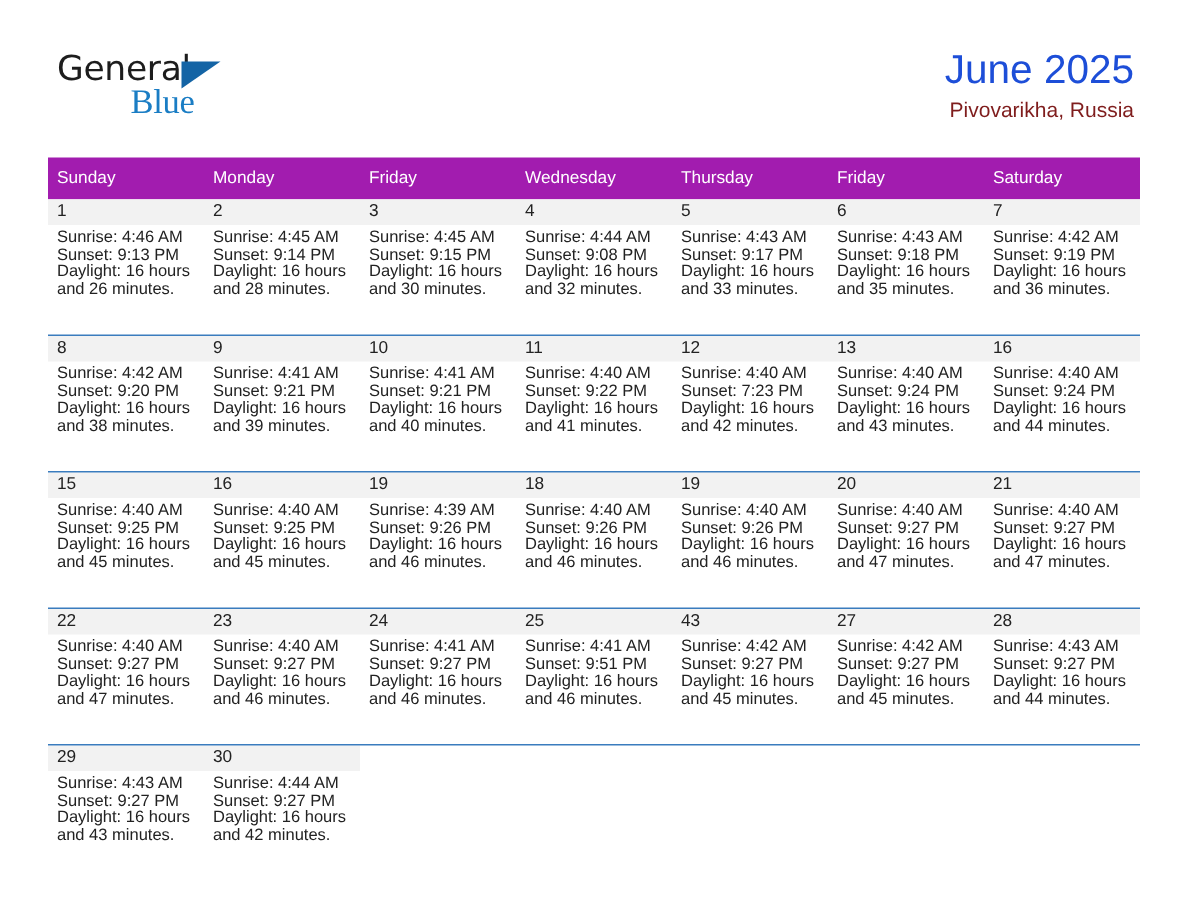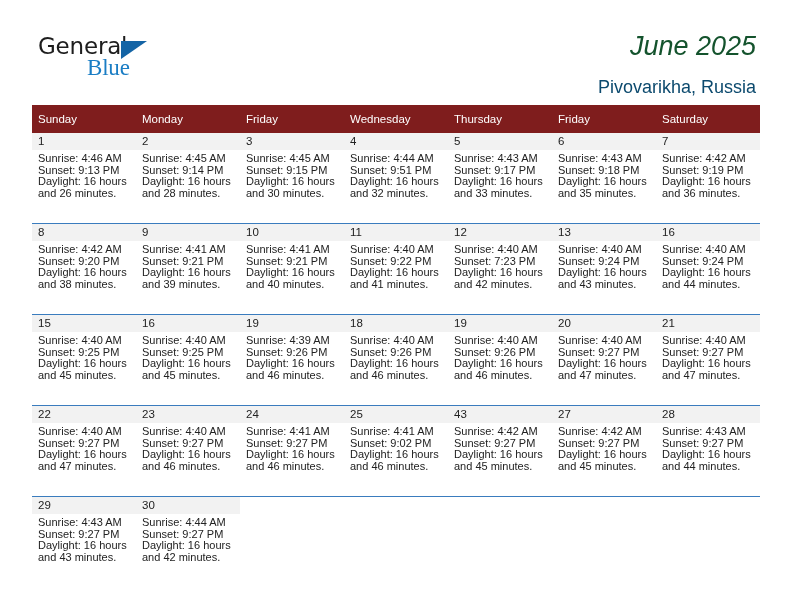--- a/index.html
+++ b/index.html
@@ -66,46 +66,45 @@
   }
 
   .title-block {
     position: absolute;
     right: 36px;
     top: 29px;
     text-align: right;
   }
   .cal-title {
     font-size: 27px;
-    color: #14532d;
+    color: #1d4ed8;
     font-weight: 400;
     line-height: 34px;
     white-space: nowrap;
-    font-style: italic;
   }
   .cal-subtitle {
-    font-size: 18px;
-    color: #0c4a6e;
+    font-size: 14px;
+    color: #7f1d1d;
     font-weight: 400;
     line-height: 20px;
-    margin-top: 14px;
+    margin-top: 0;
     white-space: nowrap;
   }
 
   
   .calendar {
     position: absolute;
     left: 32px;
     top: 105px;
     width: 728px;
     border-collapse: collapse;
     table-layout: fixed;
   }
   .calendar th {
-    background: #7f1d1d;
+    background: #a21caf;
     color: #ffffff;
     font-size: 11.5px;
     font-weight: 400;
     text-align: left;
     padding: 5px 0 5px 6px;
     height: 18px;
     line-height: 14px;
     border: none;
   }
   .calendar td {
@@ -213,21 +212,21 @@
                 <div>Daylight: 16 hours</div>
                 <div>and 30 minutes.</div>
               </div>
             </div>
           </td>
           <td>
             <div class="cell-inner">
               <div class="daynum-band">4</div>
               <div class="cell-body">
                 <div>Sunrise: 4:44 AM</div>
-                <div>Sunset: 9:51 PM</div>
+                <div>Sunset: 9:08 PM</div>
                 <div>Daylight: 16 hours</div>
                 <div>and 32 minutes.</div>
               </div>
             </div>
           </td>
           <td>
             <div class="cell-inner">
               <div class="daynum-band">5</div>
               <div class="cell-body">
                 <div>Sunrise: 4:43 AM</div>
@@ -450,21 +449,21 @@
                 <div>Daylight: 16 hours</div>
                 <div>and 46 minutes.</div>
               </div>
             </div>
           </td>
           <td>
             <div class="cell-inner">
               <div class="daynum-band">25</div>
               <div class="cell-body">
                 <div>Sunrise: 4:41 AM</div>
-                <div>Sunset: 9:02 PM</div>
+                <div>Sunset: 9:51 PM</div>
                 <div>Daylight: 16 hours</div>
                 <div>and 46 minutes.</div>
               </div>
             </div>
           </td>
           <td>
             <div class="cell-inner">
               <div class="daynum-band">43</div>
               <div class="cell-body">
                 <div>Sunrise: 4:42 AM</div>

